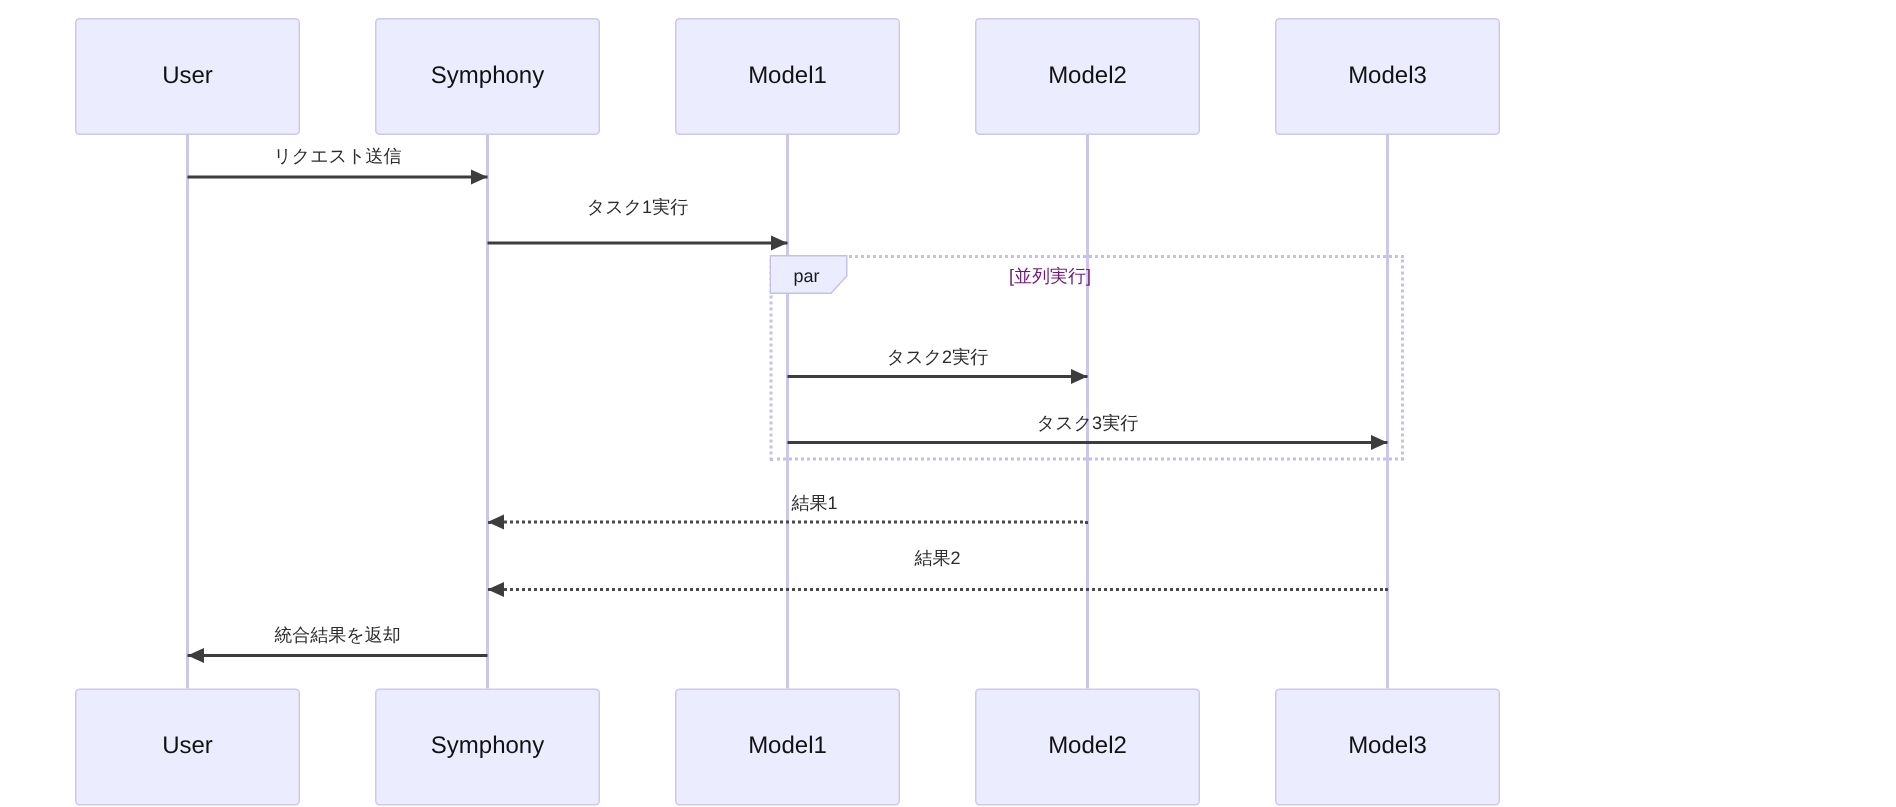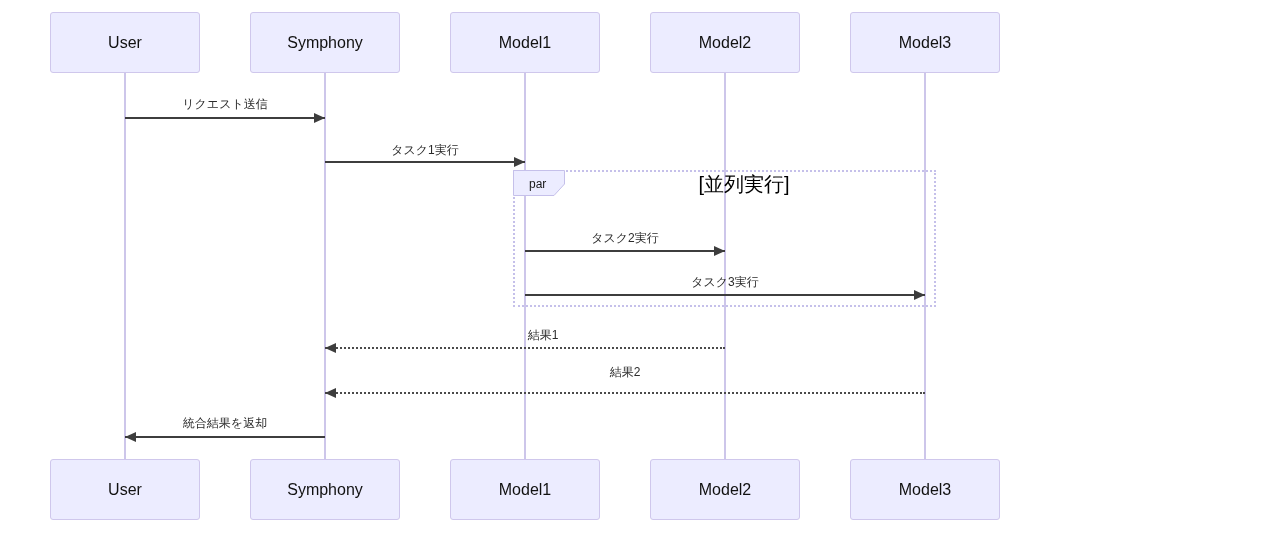--- a/index.html
+++ b/index.html
@@ -1,21 +1,21 @@
 <!DOCTYPE html>
 <html><head>
 <meta charset="utf-8">
 <style>
   html,body{margin:0;padding:0;background:#ffffff;}
   .canvas{
     position:relative;width:1264px;height:538px;background:#ffffff;overflow:hidden;
     font-family:"Liberation Sans","DejaVu Sans",sans-serif;
   }
   .actor{
-    position:absolute;width:150px;height:61px;box-sizing:border-box;
+    position:absolute;width:150px;height:78px;box-sizing:border-box;
     background:#ECECFF;border:1px solid #CFC7EC;border-radius:3px;
     display:flex;align-items:center;justify-content:center;
     font-size:16px;color:#111;
   }
   .lifeline{position:absolute;top:73px;height:386px;width:2px;background:#CDC6EA;}
   .msg-label{
     position:absolute;transform:translateX(-50%);
     font-size:12px;color:#2b2b2b;white-space:nowrap;line-height:20px;
   }
   .msg-line{position:absolute;height:0;}
@@ -26,22 +26,22 @@
   .arrow.left{border-right:11px solid #3d3d3d;}
   .par-box{
     position:absolute;left:513px;top:170px;width:423px;height:137px;box-sizing:border-box;
     border:2px dotted #C5C0EA;
   }
   .par-tab{position:absolute;left:513px;top:170px;}
   .par-keyword{
     position:absolute;left:529px;top:174px;font-size:12px;color:#1a1a1a;line-height:20px;
   }
   .par-condition{
-    position:absolute;left:744px;top:174px;transform:translateX(-50%);
-    font-size:20px;color:#000000;white-space:nowrap;line-height:20px;
+    position:absolute;left:700px;top:174px;transform:translateX(-50%);
+    font-size:12px;color:#701a75;white-space:nowrap;line-height:20px;
   }
 </style>
 </head>
 <body>
 
 <div class="canvas">
 
   <div class="lifeline" style="left:124px"></div>
   <div class="lifeline" style="left:324px"></div>
   <div class="lifeline" style="left:524px"></div>
@@ -84,21 +84,21 @@
       <span>Model2</span>
     </div>
   <div class="actor" style="left:850px;top:459px">
       <span>Model3</span>
     </div>
 
   <span class="msg-label" style="left:225px;top:94px">リクエスト送信</span>
   <div class="msg-line solid" style="left:125px;top:117px;width:200px"></div>
   <div class="arrow right" style="left:314px;top:113px"></div>
 
-  <span class="msg-label" style="left:425px;top:140px">タスク1実行</span>
+  <span class="msg-label" style="left:425px;top:128px">タスク1実行</span>
   <div class="msg-line solid" style="left:325px;top:161px;width:200px"></div>
   <div class="arrow right" style="left:514px;top:157px"></div>
 
   <span class="msg-label" style="left:625px;top:228px">タスク2実行</span>
   <div class="msg-line solid" style="left:525px;top:250px;width:200px"></div>
   <div class="arrow right" style="left:714px;top:246px"></div>
 
   <span class="msg-label" style="left:725px;top:272px">タスク3実行</span>
   <div class="msg-line solid" style="left:525px;top:294px;width:400px"></div>
   <div class="arrow right" style="left:914px;top:290px"></div>

